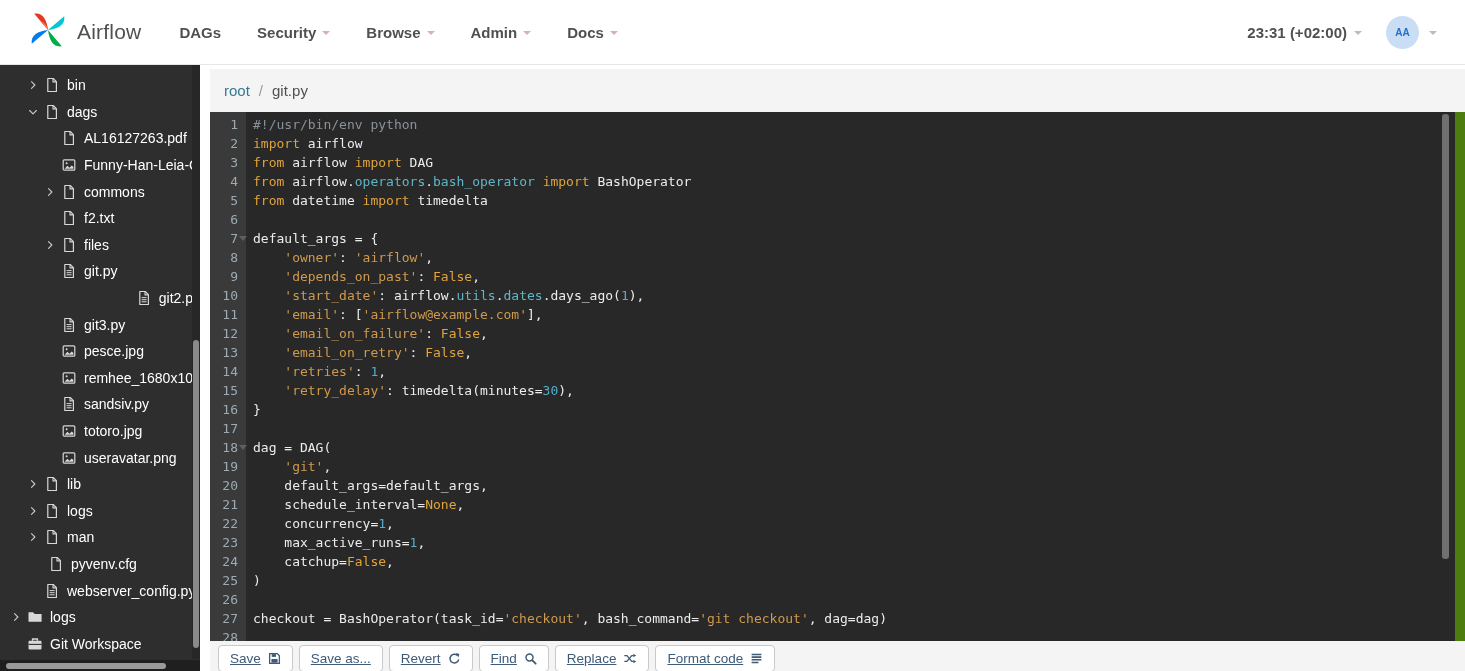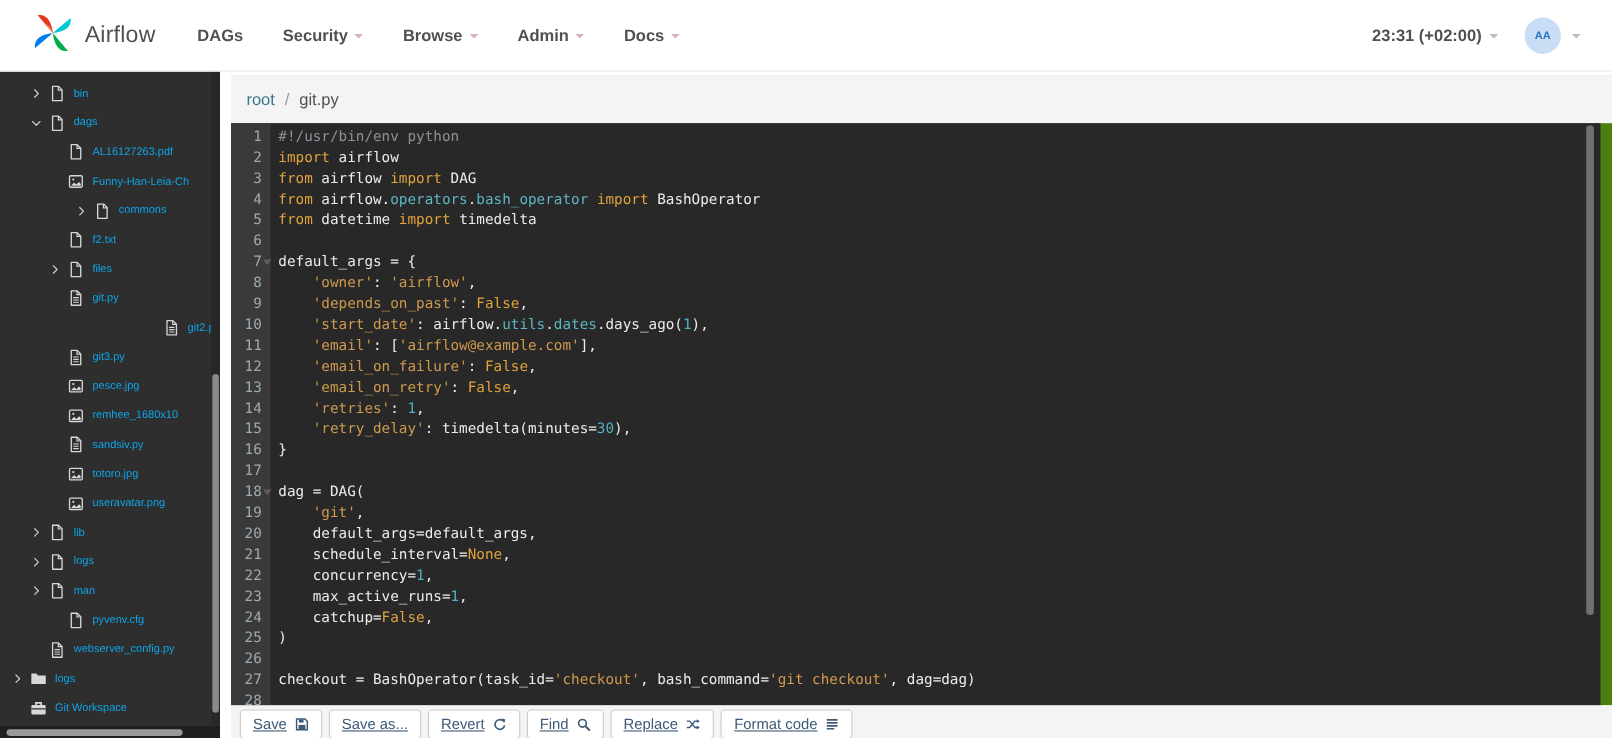--- a/index.html
+++ b/index.html
@@ -19,21 +19,21 @@
   .caret.gray{border-top-color:#b9bcc0;}
   .nav-right{margin-left:auto;display:flex;align-items:center;margin-right:28px;gap:10px;}
   .clock{font-size:15px;font-weight:700;color:#51504f;cursor:pointer;display:flex;align-items:center;gap:7px;}
   .avatar{width:33px;height:33px;border-radius:50%;background:#c9def5;color:#1f6fc4;
     font-weight:700;font-size:10px;display:flex;align-items:center;justify-content:center;
     margin-left:14px;cursor:pointer;}
 
   
   .sidebar{position:absolute;left:0;top:65px;width:200px;height:606px;background:#2e2e2e;overflow:hidden;}
   .tree{list-style:none;margin:0;padding:7px 0 0 0;}
-  .tree li{height:26.6px;display:flex;align-items:center;color:#0ea5e9;font-size:10px;
+  .tree li{height:26.6px;display:flex;align-items:center;color:#ffffff;font-size:14px;
     white-space:nowrap;overflow:hidden;cursor:pointer;}
   .tree .chev{width:17px;flex:0 0 17px;display:flex;align-items:center;color:#c9c9c9;}
   .tree .ticon{width:16px;flex:0 0 16px;display:flex;align-items:center;margin-right:7px;color:#d8d8d8;}
   .sb-vtrack{position:absolute;right:0;top:0;width:8px;height:594px;background:#272727;}
   .sb-vthumb{position:absolute;right:1px;top:275px;width:6px;height:308px;background:#8a8a8a;border-radius:3px;}
   .sb-htrack{position:absolute;left:0;bottom:0;width:200px;height:11px;background:#1f1f1f;}
   .sb-hthumb{position:absolute;left:6px;bottom:2px;width:160px;height:6px;background:#9a9a9a;border-radius:3px;}
 
   
   .main{position:absolute;left:210px;top:69px;width:1428px;height:606px;background:#4d7c0f;}
@@ -156,21 +156,21 @@
         <span class="chev"></span>
         <span class="ticon">
           <svg width="16" height="16" viewBox="0 0 16 16">
             <rect x="2.2" y="2.8" width="11.6" height="10.4" rx="1" fill="none" stroke="currentColor" stroke-width="1.2"></rect>
             <circle cx="5.6" cy="6.2" r="1" fill="currentColor"></circle>
             <path d="M3.6 11.8l2.8-3 2 2 2.4-2.4 1.6 1.6v1.8z" fill="currentColor"></path>
           </svg>
         </span>
         <span>Funny-Han-Leia-Ch</span>
       </li>
-      <li style="padding-left: 44px; margin-left: 24px;">
+      <li style="padding-left: 44px;">
         <span class="chev">
           <svg width="12" height="12" viewBox="0 0 16 16">
             <path d="M6 3.5L10.5 8L6 12.5" fill="none" stroke="currentColor" stroke-width="1.5" stroke-linecap="round" stroke-linejoin="round"></path>
           </svg>
         </span>
         <span class="ticon">
           <svg width="16" height="16" viewBox="0 0 16 16">
             <path d="M3.8 1.5h5.4L12.4 4.7v9.8H3.8z" fill="none" stroke="currentColor" stroke-width="1.2" stroke-linejoin="round"></path>
             <path d="M9 1.7v3.2h3.2" fill="none" stroke="currentColor" stroke-width="1.1"></path>
           </svg>
@@ -324,21 +324,21 @@
           </svg>
         </span>
         <span class="ticon">
           <svg width="16" height="16" viewBox="0 0 16 16">
             <path d="M3.8 1.5h5.4L12.4 4.7v9.8H3.8z" fill="none" stroke="currentColor" stroke-width="1.2" stroke-linejoin="round"></path>
             <path d="M9 1.7v3.2h3.2" fill="none" stroke="currentColor" stroke-width="1.1"></path>
           </svg>
         </span>
         <span>man</span>
       </li>
-      <li style="padding-left: 44px;">
+      <li style="padding-left: 31px;">
         <span class="chev"></span>
         <span class="ticon">
           <svg width="16" height="16" viewBox="0 0 16 16">
             <path d="M3.8 1.5h5.4L12.4 4.7v9.8H3.8z" fill="none" stroke="currentColor" stroke-width="1.2" stroke-linejoin="round"></path>
             <path d="M9 1.7v3.2h3.2" fill="none" stroke="currentColor" stroke-width="1.1"></path>
           </svg>
         </span>
         <span>pyvenv.cfg</span>
       </li>
       <li style="padding-left: 27px;">

